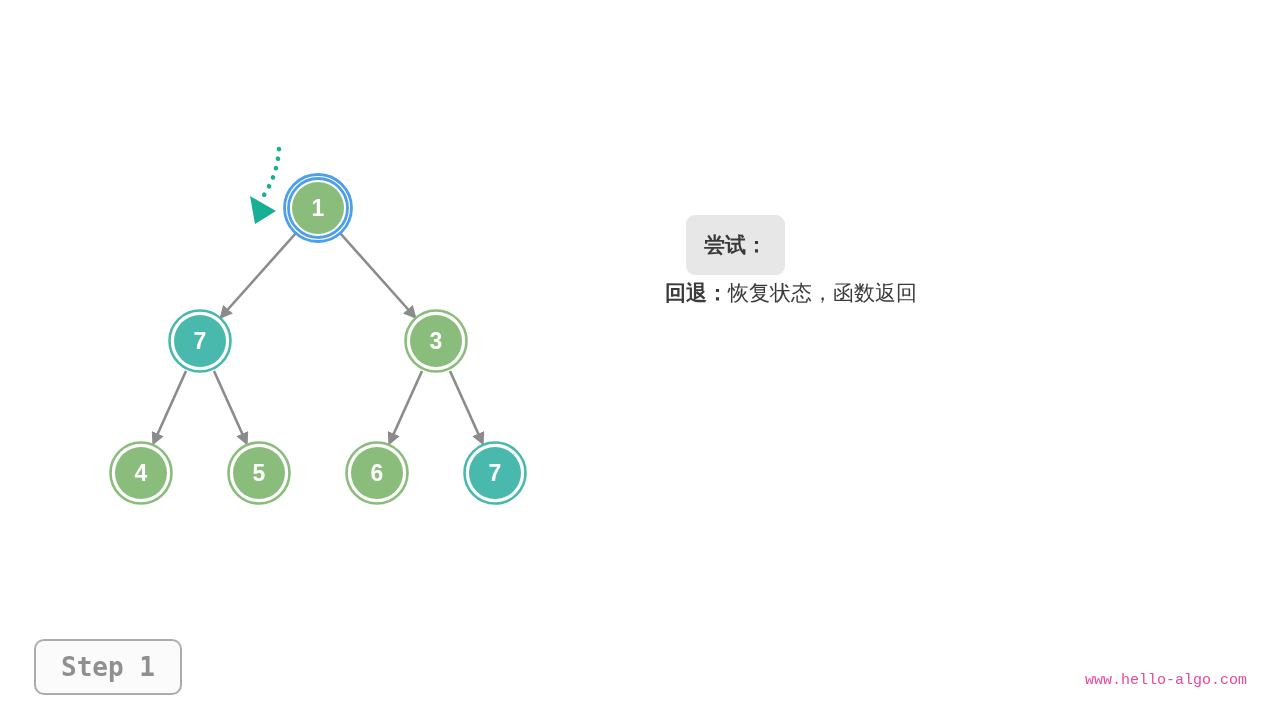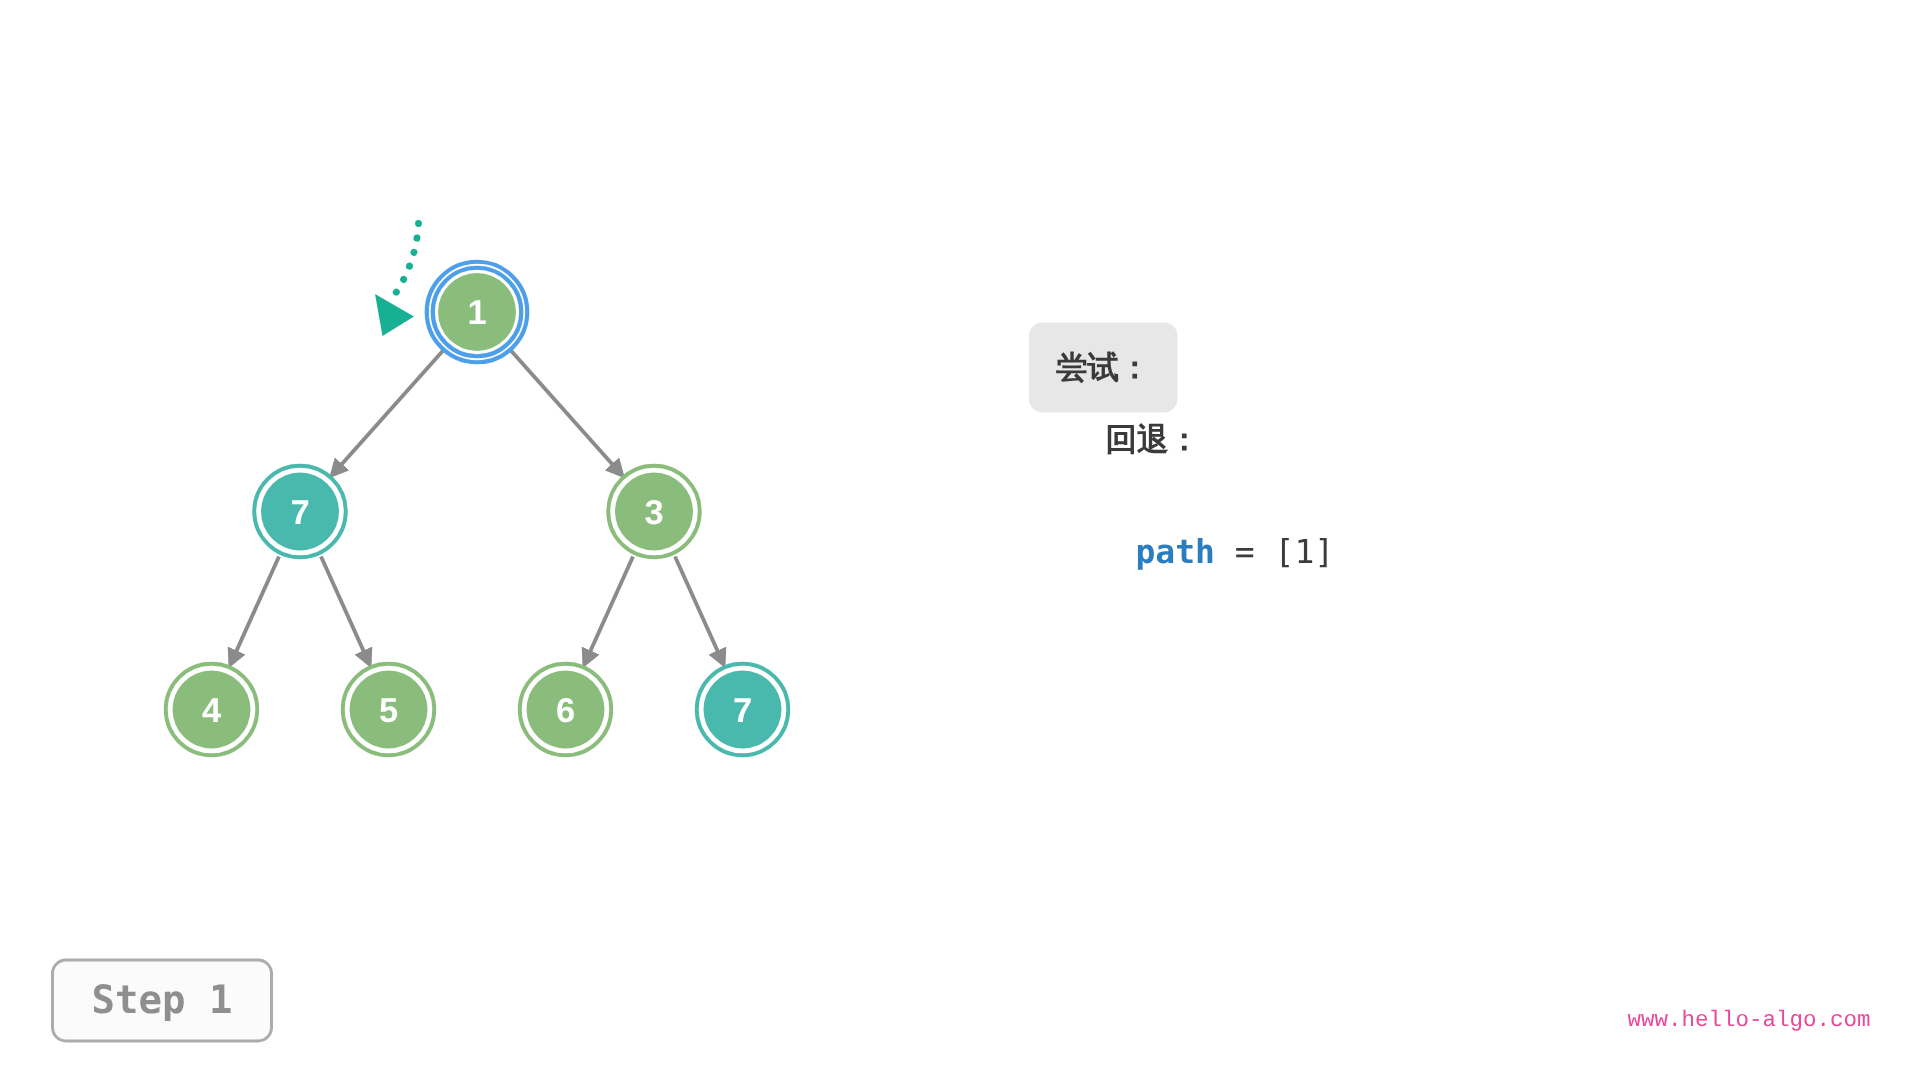--- a/index.html
+++ b/index.html
@@ -25,21 +25,21 @@
     stroke-linecap:round;stroke-dasharray:0.1 9.6;}
   .pointer-head{fill:#17b094;}
 
   
   .try-box{
     position:absolute;left:686px;top:215px;height:60px;
     background:#e7e7e7;border-radius:9px;display:inline-flex;
     align-items:center;padding:0 18px;
   }
   .cjk-line{position:absolute;display:inline-flex;align-items:center;height:30px;}
-  .backtrack-line{left:737px;top:278px;}
+  .backtrack-line{left:665px;top:278px;}
   .cjk-label{font-weight:bold;color:#3a3a3a;font-size:21px;white-space:pre;}
   .cjk-text{color:#3a3a3a;font-size:21px;white-space:pre;}
   .code-line{
     position:absolute;left:704px;font-family:"DejaVu Sans Mono",monospace;
     font-size:22px;white-space:pre;
   }
   .code-path{top:331px;}
   .code-res{top:448px;}
   .code-var-blue{color:#2a7dbe;font-weight:bold;}
   .code-var-teal{color:#2e9d8f;font-weight:bold;}
@@ -127,25 +127,23 @@
       <text class="node-label" x="495" y="473" dy="0.36em">7</text>
     </g>
   </svg>
 
   <div class="try-box">
     <span class="cjk-label">尝试：</span>
   </div>
 
   <div class="cjk-line backtrack-line">
     <span class="cjk-label">回退：</span>
+      <span class="cjk-text">恢复状态，函数返回</span>
   </div>
 
-  <div class="code-line code-path">
-    <span class="code-var-blue">path</span><span class="code-rest"> = [1]</span>
-  </div>
 
 
   <div class="step-badge">
     <span>Step 1</span>
   </div>
 
   <div class="watermark">www.hello-algo.com</div>
 
 </div>
 

